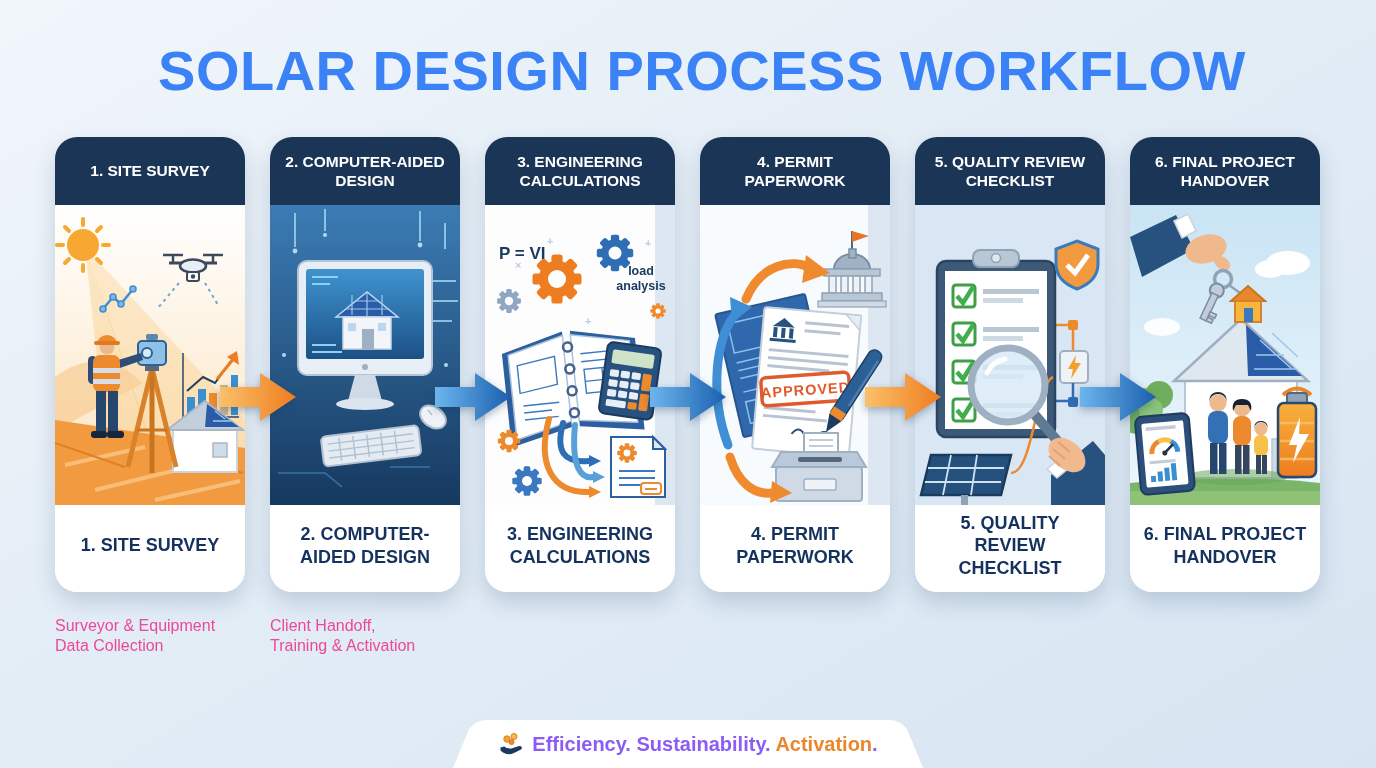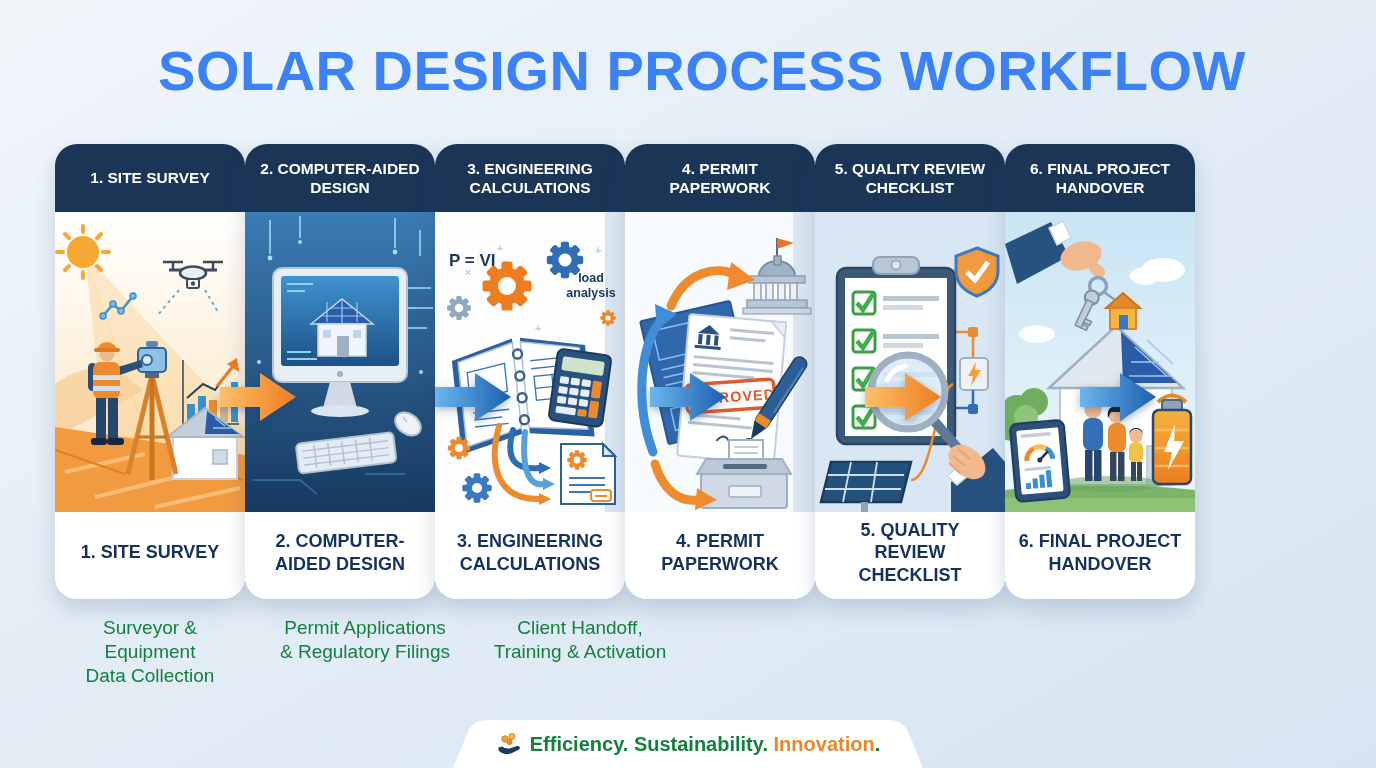--- a/index.html
+++ b/index.html
@@ -6,22 +6,22 @@
   body{
     width:1376px;height:768px;overflow:hidden;position:relative;
     font-family:"Liberation Sans",sans-serif;
     background:linear-gradient(150deg,#f1f6fb 0%,#e3edf6 45%,#d7e5f2 100%);
   }
   .page-title{
     position:absolute;top:24px;left:0;width:100%;text-align:center;
     font-size:56px;font-weight:800;letter-spacing:.5px;color:#3b82f6;margin:14px;
   }
   .cards-row{
-    position:absolute;left:55px;top:144px;
-    display:grid;grid-template-columns:repeat(6,190px);
+    position:absolute;left:55px;top:137px;
+    display:grid;grid-template-columns:repeat(6,190px);gap:25px;
   }
   .card{
     width:190px;height:455px;border-radius:22px;overflow:hidden;
     display:flex;flex-direction:column;background:#fff;
     box-shadow:0 10px 22px rgba(40,70,110,.20);
   }
   .card-header{
     flex:0 0 68px;background:#1b3557;color:#fff;
     display:flex;align-items:center;justify-content:center;text-align:center;
     font-size:15.5px;font-weight:bold;line-height:1.25;padding:4px 10px;box-sizing:border-box;
@@ -31,39 +31,39 @@
   .card-label{
     flex:1;background:#fff;color:#15325e;
     display:flex;align-items:center;justify-content:center;text-align:center;
     font-size:18px;font-weight:bold;line-height:1.25;padding:0 12px 6px;box-sizing:border-box;
   }
   .descs-row{
     position:absolute;left:55px;top:616px;
     display:grid;grid-template-columns:repeat(6,190px);gap:25px;
   }
   .desc{
-    text-align:center;white-space:pre-line;color:#15803d;
-    font-size:19px;font-weight:500;line-height:1.25;
+    text-align:left;white-space:pre-line;color:#ec4899;
+    font-size:16px;font-weight:500;line-height:1.25;
   }
   .arrow{position:absolute;width:76px;height:56px;top:369px;z-index:5;
     filter:drop-shadow(0 3px 4px rgba(25,55,95,.35));}
   .arrow svg{width:100%;height:100%;display:block;}
   .arrow-1{left:220px;} .arrow-2{left:435px;} .arrow-3{left:650px;}
   .arrow-4{left:865px;} .arrow-5{left:1080px;}
   .banner{
     position:absolute;bottom:0;left:50%;transform:translateX(-50%);
     width:470px;height:48px;
   }
   .banner-bg{position:absolute;inset:0;width:100%;height:100%;}
   .banner-content{
     position:relative;width:100%;height:100%;
     display:flex;align-items:center;justify-content:center;gap:8px;
   }
   .banner-text{font-size:20px;font-weight:bold;}
-  .navy{color:#15803d;} .orange{color:#e8872b;}
+  .navy{color:#8b5cf6;} .orange{color:#e8872b;}
   .banner-icon{width:26px;height:26px;display:inline-block;}
   .banner-icon svg{width:26px;height:26px;display:block;}
   .defs-holder{position:absolute;width:0;height:0;overflow:hidden;}
 </style>
 </head>
 <body>
 
 <svg class="defs-holder" aria-hidden="true">
   <defs>
     <linearGradient id="gradOrange" x1="0" y1="0" x2="1" y2="0">
@@ -658,36 +658,34 @@
 </div>
 <div class="arrow arrow-5">
   <svg viewBox="0 0 76 56">
       <polygon points="0,18 40,18 40,4 76,28 40,52 40,38 0,38" fill="url(#gradBlue)"></polygon>
     </svg>
 </div>
 
 <div class="descs-row">
   <div class="desc">Surveyor &amp; Equipment
 Data Collection</div>
-  <div class="desc">Permit Applications
-&amp; Regulatory Filings</div>
   <div class="desc">Client Handoff,
 Training &amp; Activation</div>
 </div>
 
 <footer class="banner">
   <svg class="banner-bg" viewBox="0 0 470 48" preserveAspectRatio="none">
     <path d="M34 0 H436 Q447 0 454 9 L470 48 H0 L16 9 Q23 0 34 0 Z" fill="#ffffff"></path>
   </svg>
   <div class="banner-content">
     <span class="banner-icon">
       <svg viewBox="0 0 26 26">
         <circle cx="9" cy="8" r="3.2" fill="#f0a32e" stroke="#d9822b" stroke-width="1"></circle>
         <circle cx="16" cy="5.5" r="3" fill="#f5b84a" stroke="#d9822b" stroke-width="1"></circle>
         <circle cx="13.5" cy="11" r="2.6" fill="#ee8a2e" stroke="#d9822b" stroke-width="1"></circle>
         <path d="M2.5,19.5 Q9,25.5 16,22 L22.5,18.7 Q24.6,17.6 23.6,15.9 Q22.7,14.3 20.2,15.2 L13.5,17.5 Q8.5,17.8 6.2,15.6 L2.5,16.5 Z" fill="#1c3a60"></path>
       </svg>
     </span>
     <span class="banner-text">
-      <span class="navy">Efficiency. Sustainability. </span><span class="orange">Innovation</span><span class="navy">.</span>
+      <span class="navy">Efficiency. Sustainability. </span><span class="orange">Activation</span><span class="navy">.</span>
     </span>
   </div>
 </footer>
 
 </body></html>

